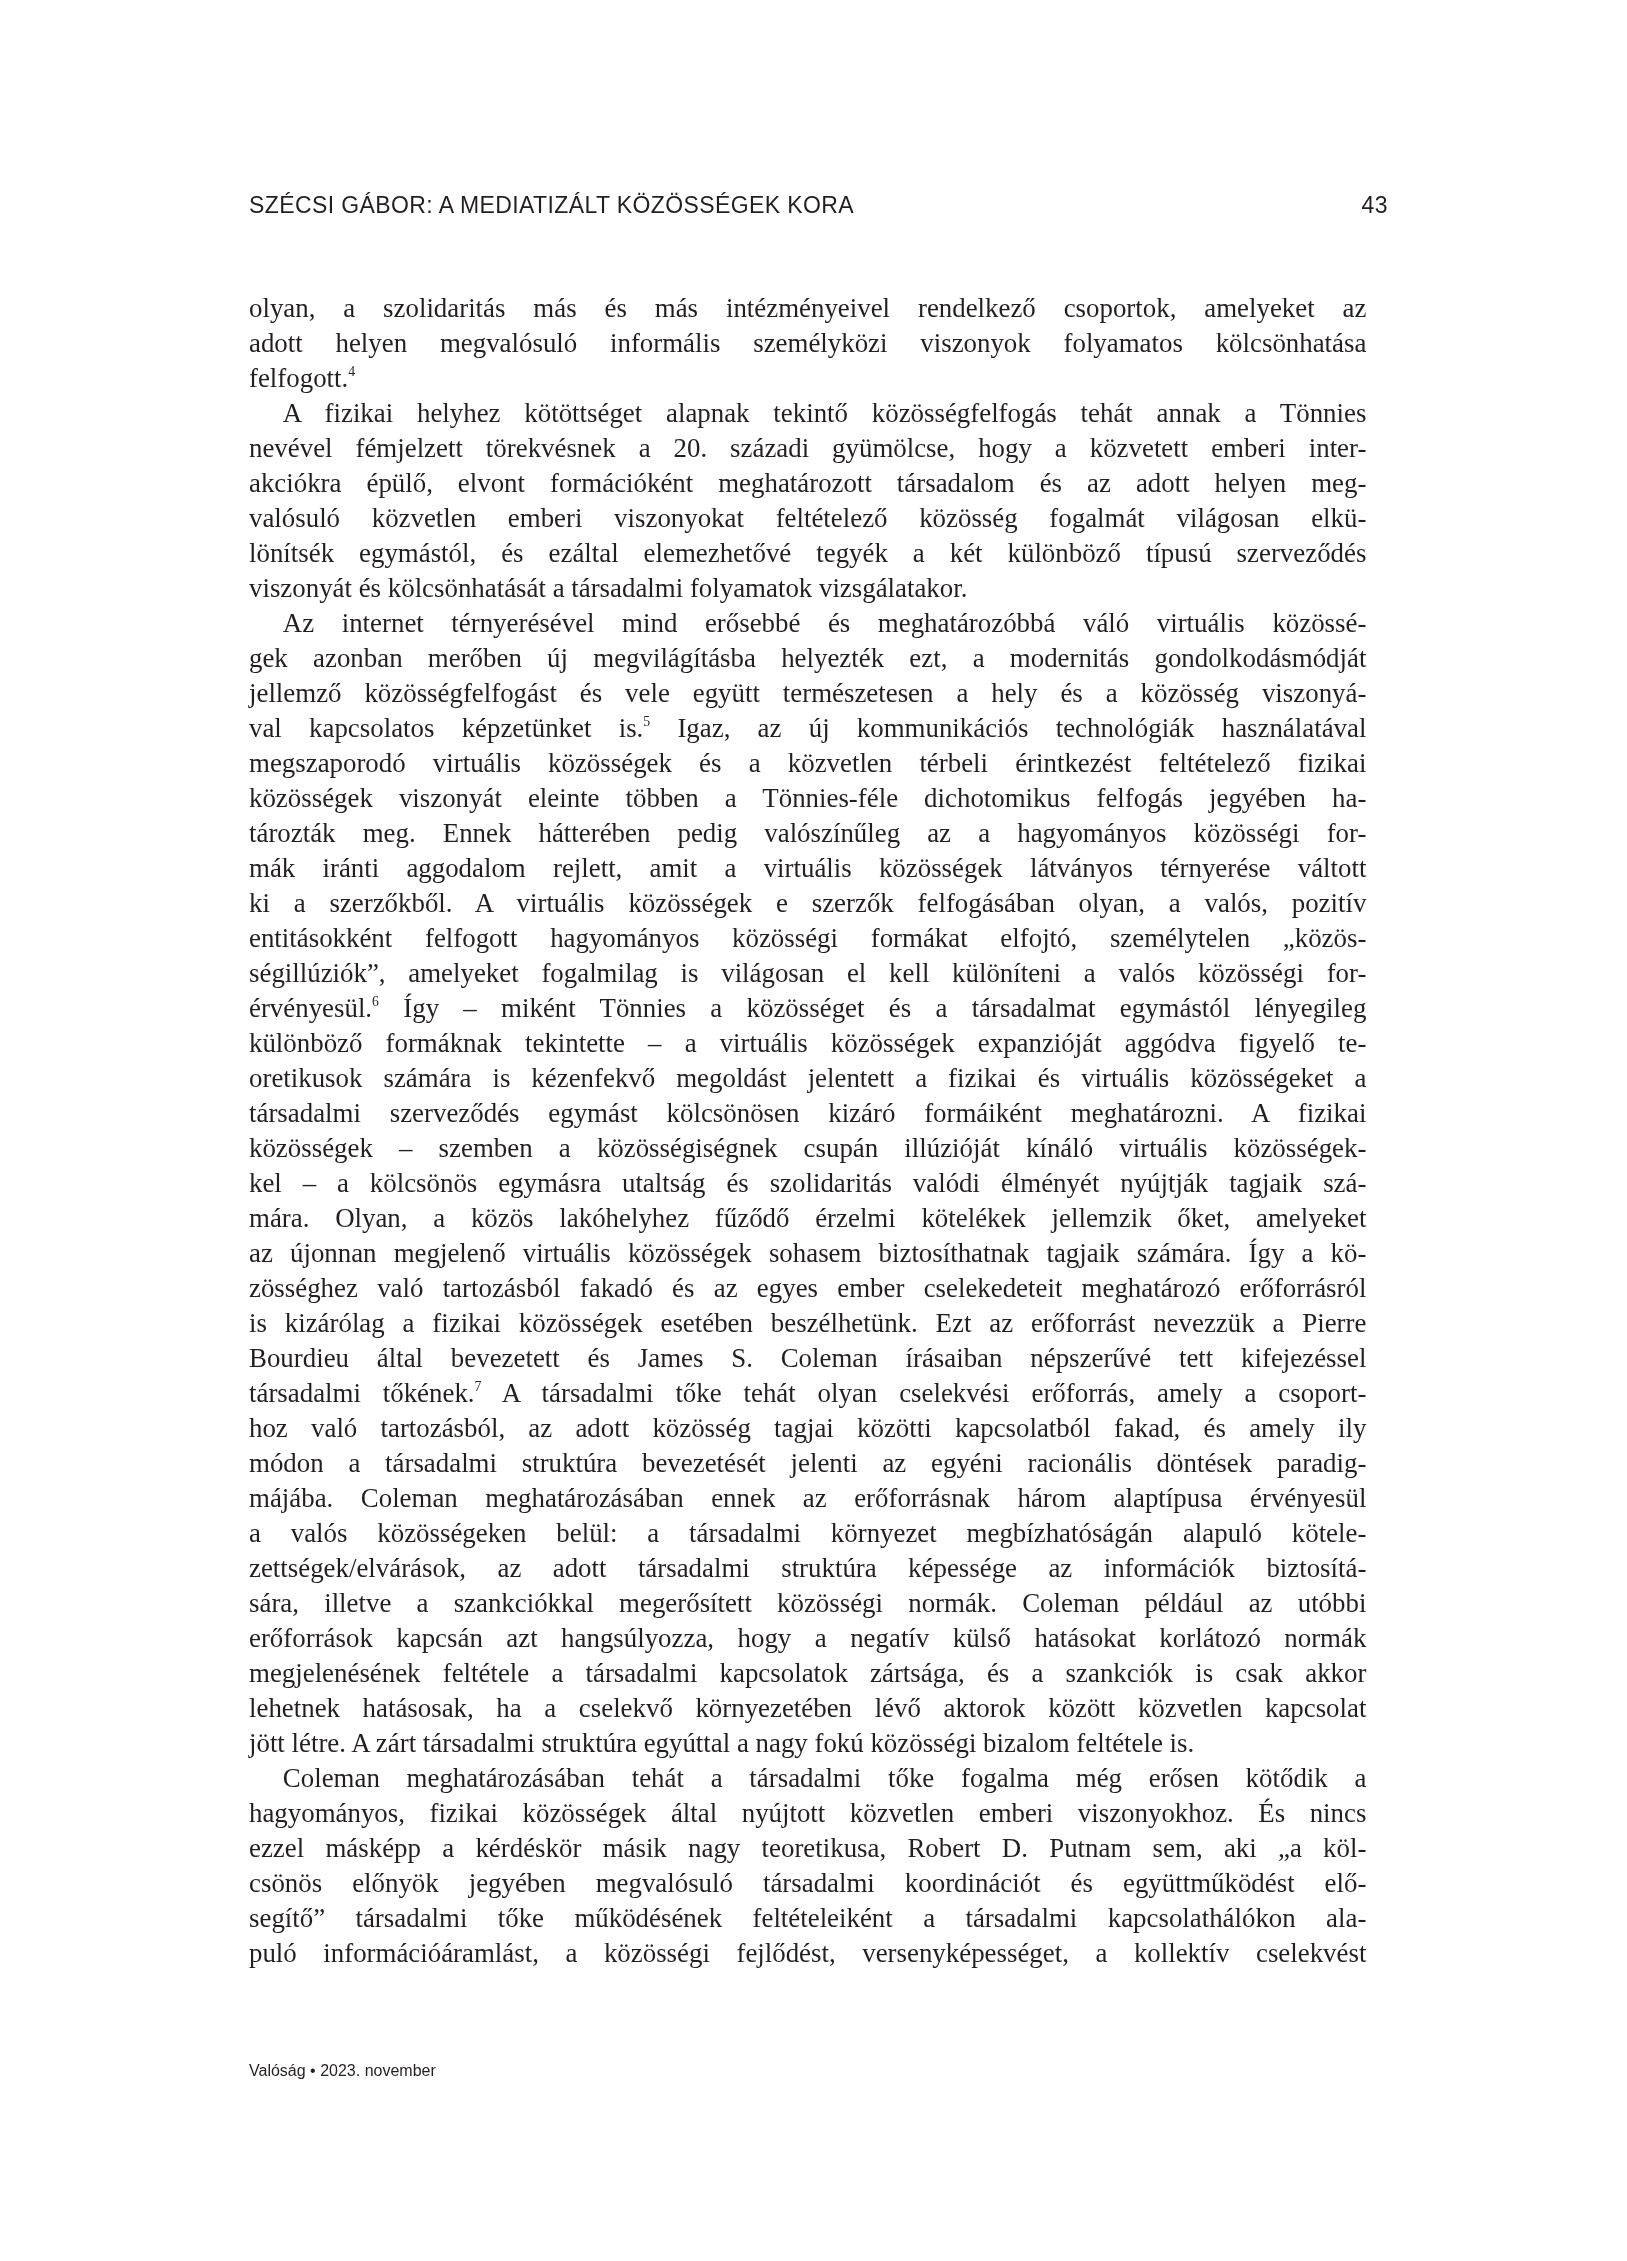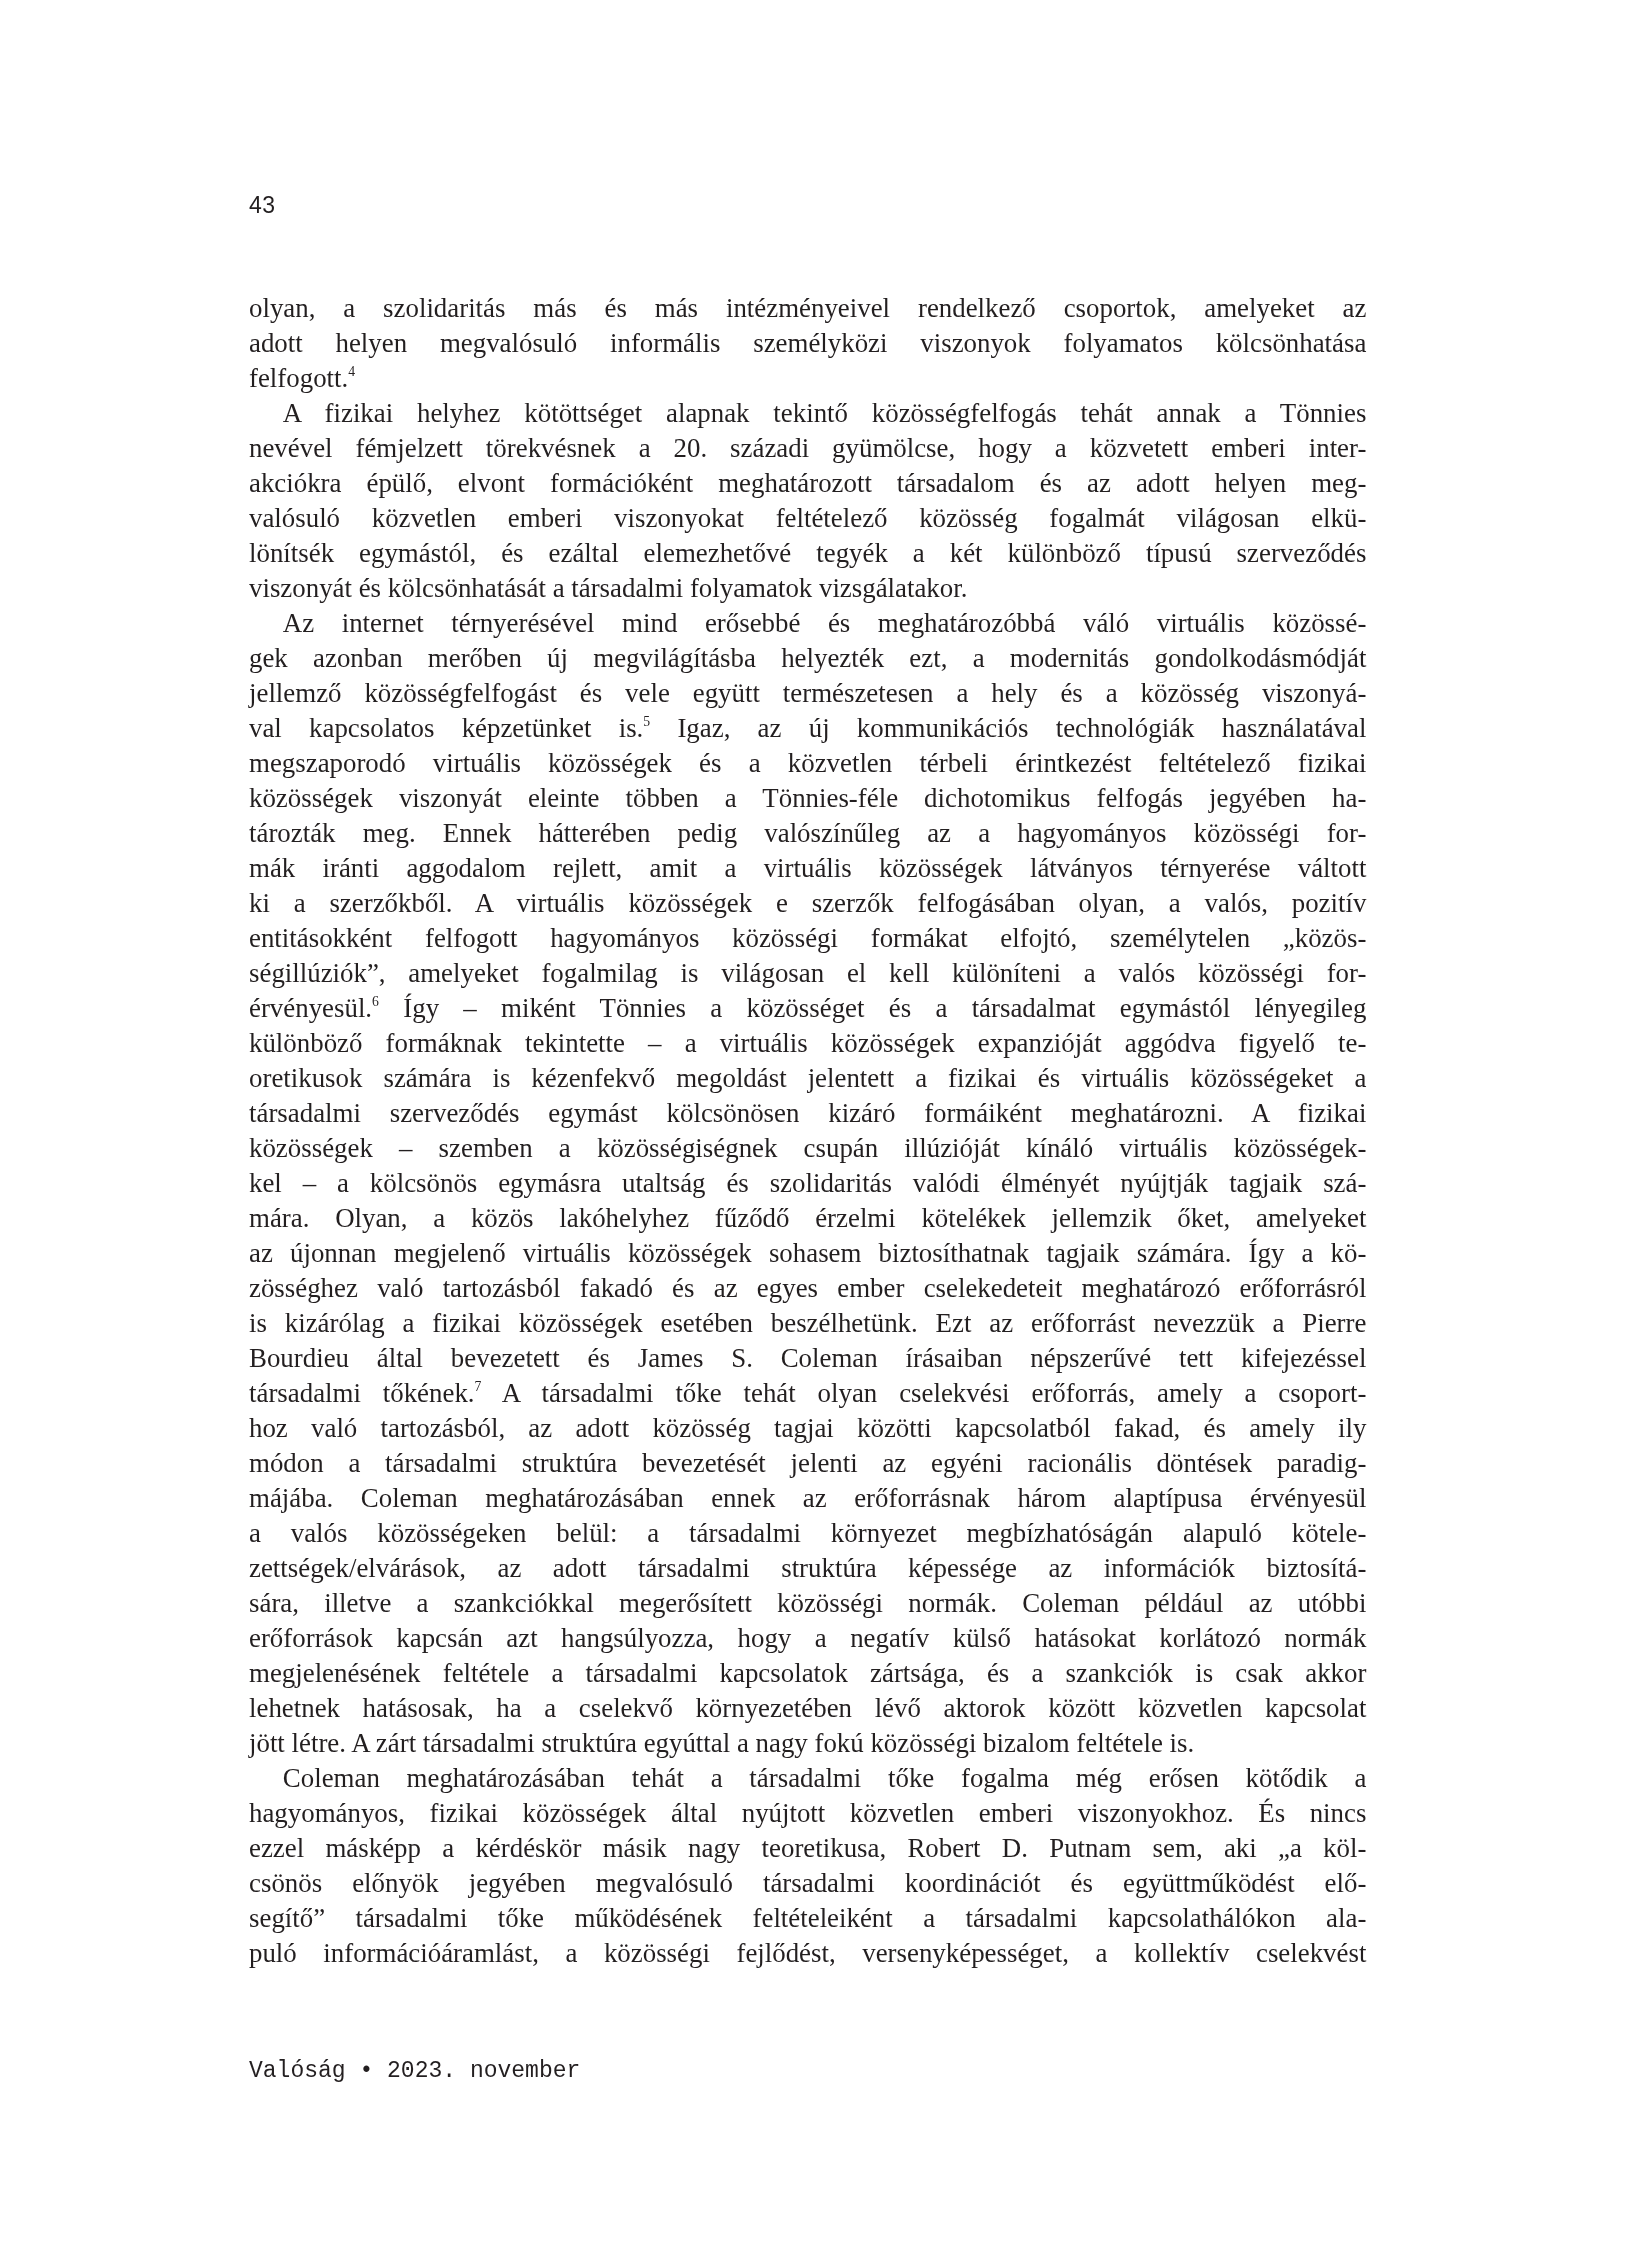--- a/index.html
+++ b/index.html
@@ -17,27 +17,28 @@
   .line {
     display: block; text-align: justify; text-align-last: justify; white-space: nowrap;
     height: 35px; overflow: visible;
   }
   .line.last { text-align-last: left; }
   .line.indent { padding-left: 34px; }
   .line-inner { display: block; text-align: justify; text-align-last: inherit; white-space: normal; }
   sup { font-size: 13.8px; vertical-align: 10.7px; line-height: 0; }
   .footer {
     position: absolute; left: 249px; top: 2058px;
-    font-family: Liberation Mono, monospace; font-size: 23px; line-height: 26px;
+    font-family: Liberation Sans, sans-serif; font-size: 16px; line-height: 26px;
   }
 </style>
 </head>
 <body>
 
 <div class="running-head">
+  <span>SZÉCSI GÁBOR: A MEDIATIZÁLT KÖZÖSSÉGEK KORA</span>
   <span>43</span>
 </div>
 
 <div class="body-text" id="body-text">
     <div>
       <div class="line">
         <span class="line-inner" style="text-align-last: justify;"><span>olyan, a szolidaritás más és más intézményeivel rendelkező csoportok, amelyeket az</span></span>
       </div>
       <div class="line">
         <span class="line-inner" style="text-align-last: justify;"><span>adott helyen megvalósuló informális személyközi viszonyok folyamatos kölcsönhatása</span></span>

